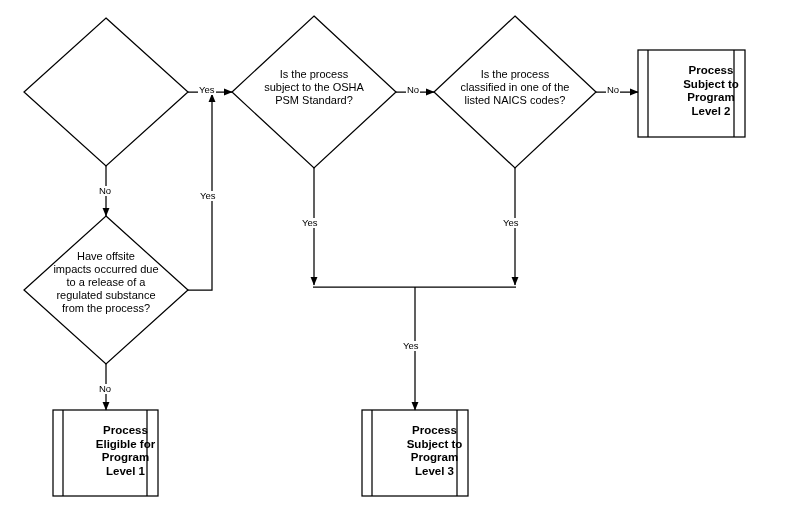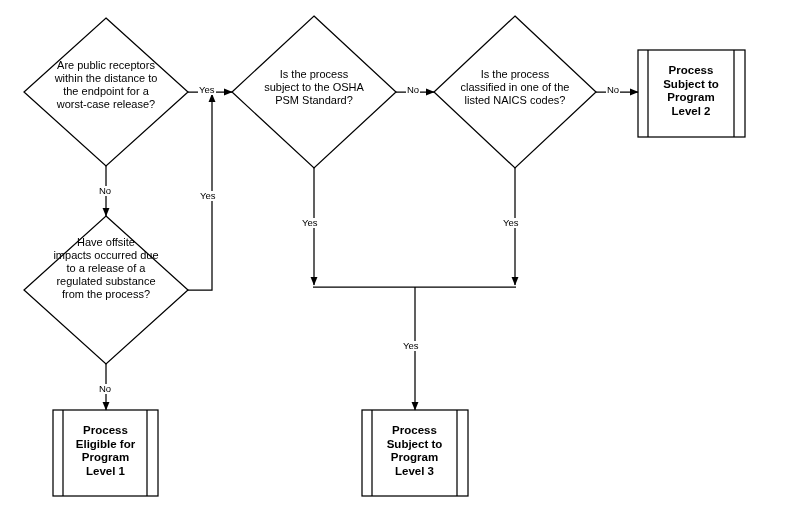--- a/index.html
+++ b/index.html
@@ -32,20 +32,21 @@
     pointer-events: none;
     white-space: pre-line;
   }
   .diamond-text {
     font-size: 11px;
     font-weight: normal;
   }
   .box-text {
     font-size: 11.5px;
     font-weight: bold;
+    margin-left: 20px;
   }
   .edge-label {
     position: absolute;
     font-size: 9.5px;
     color: #000000;
     background: #ffffff;
     text-align: left;
     line-height: 1;
     padding: 0 1px;
   }
@@ -105,26 +106,22 @@
       <line x1="314" y1="168" x2="314" y2="285" marker-end="url(#arrowhead)"></line>
 
       <line x1="515" y1="168" x2="515" y2="285" marker-end="url(#arrowhead)"></line>
 
       <line x1="313" y1="287" x2="516" y2="287"></line>
 
       <line x1="415" y1="287" x2="415" y2="410" marker-end="url(#arrowhead)"></line>
     </g>
   </svg>
 
-  <div class="shape-text diamond-text" style="left:22px; top:59px; width:168px;">Are public receptors
-within the distance to
-the endpoint for a
-worst-case release?</div>
 
-  <div class="shape-text diamond-text" style="left:22px; top:236px; width:168px;">Have offsite
+  <div class="shape-text diamond-text" style="left:22px; top:250px; width:168px;">Have offsite
 impacts occurred due
 to a release of a
 regulated substance
 from the process?</div>
 
   <div class="shape-text diamond-text" style="left:230px; top:68px; width:168px;">Is the process
 subject to the OSHA
 PSM Standard?</div>
 
   <div class="shape-text diamond-text" style="left:431px; top:68px; width:168px;">Is the process

